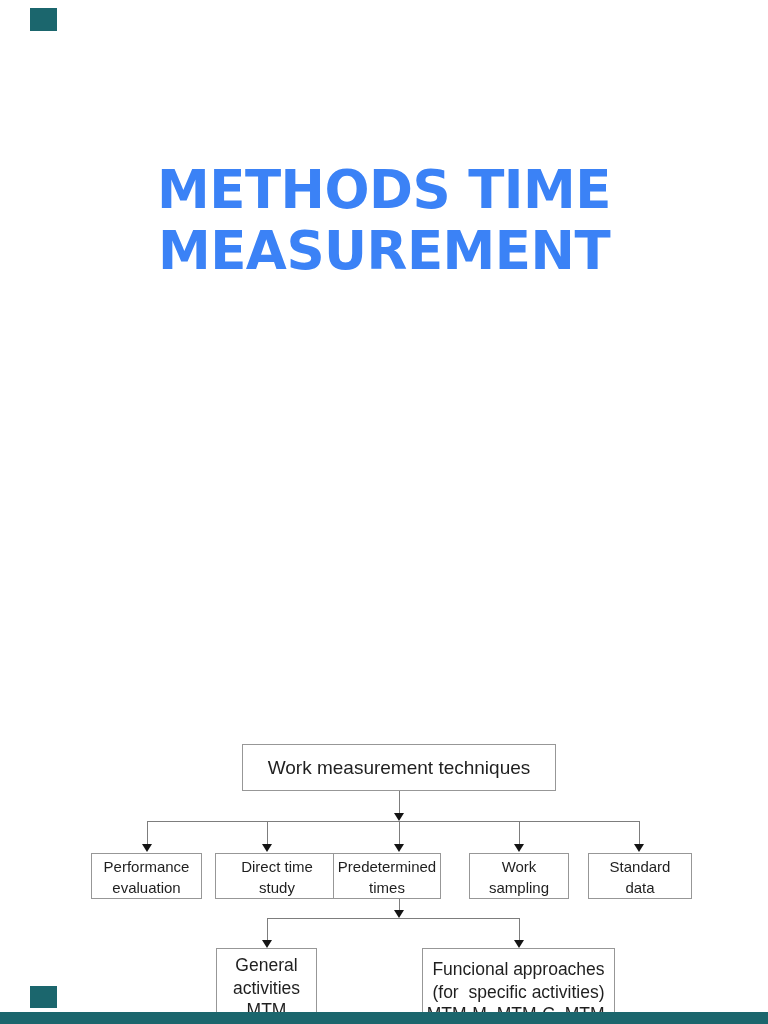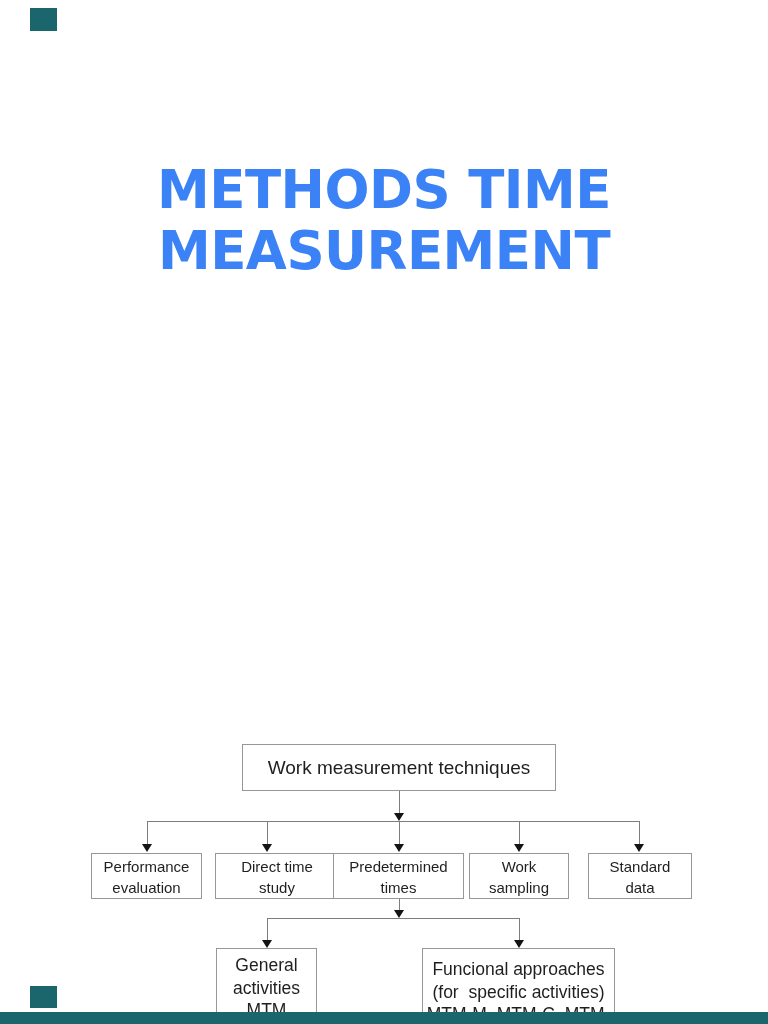--- a/index.html
+++ b/index.html
@@ -37,21 +37,21 @@
     text-align:center;
     color:#1f1f1f;
   }
   .fc-root{
     left:242px;top:744px;width:314px;height:47px;
     font-size:19px;line-height:45px;
   }
   .lv2{top:853px;height:46px;font-size:15px;line-height:21px;padding-top:2px;}
   .b1{left:91px;width:111px;}
   .b2{left:215px;width:124px;}
-  .b3{left:333px;width:131px;}
+  .b3{left:333px;width:108px;}
   .b4{left:469px;width:100px;}
   .b5{left:588px;width:104px;}
   .lv3{top:948px;height:92px;font-size:17.5px;line-height:22.5px;}
   .b6{left:216px;width:101px;padding-top:5px;}
   .b7{left:422px;width:193px;padding-top:9px;}
   .u{text-underline-offset:2px;}
   .pre{white-space:pre-wrap;}
 
   
   .ln{position:absolute;background:#7d7d7d;}

